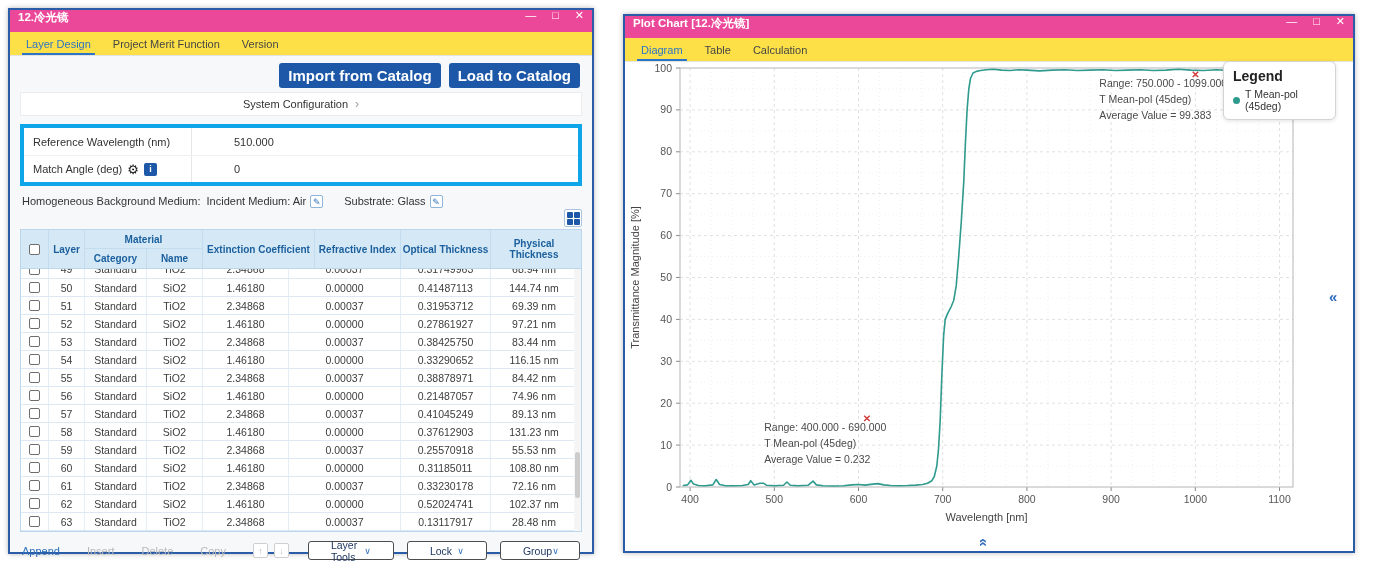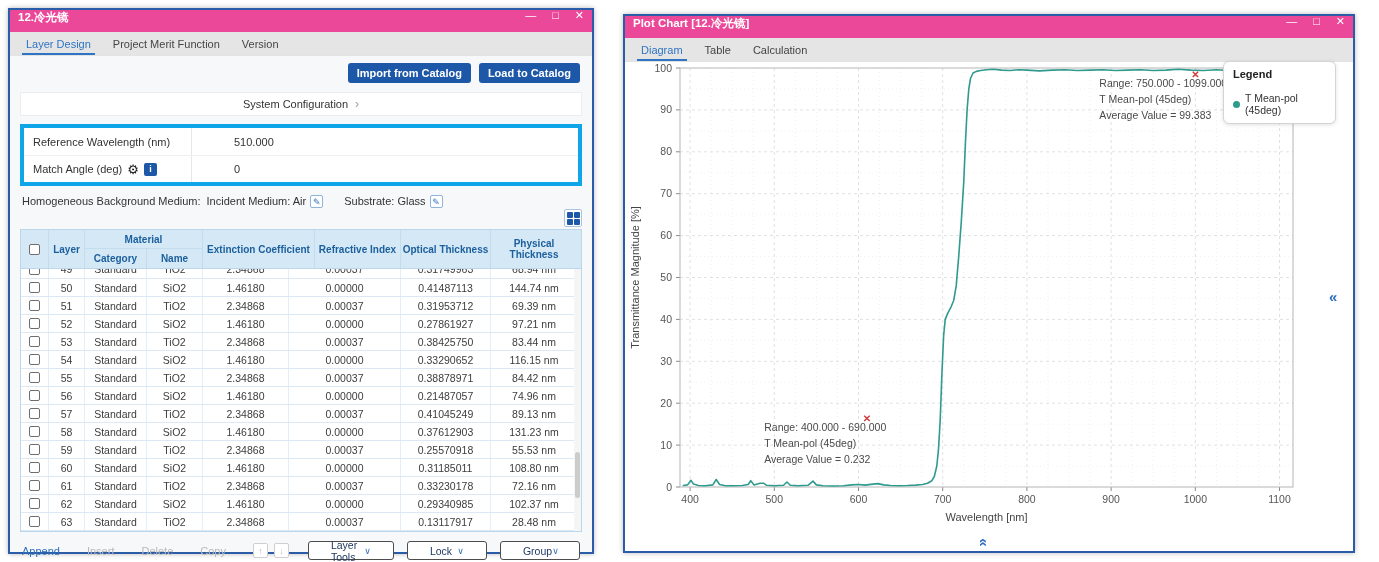--- a/index.html
+++ b/index.html
@@ -3,30 +3,30 @@
 <meta charset="utf-8">
 <style>
   * { margin:0; padding:0; box-sizing:border-box; }
   body { background:#fff; font-family:"Liberation Sans", sans-serif; }
   .stage { position:relative; width:1379px; height:562px; background:#ffffff; overflow:hidden; }
 
   .window { position:absolute; border:2px solid #2a5ca8; background:#f7f8fa; box-shadow:0 0 5px rgba(0,0,0,.28); }
   .titlebar { height:22px; background:#ec4899; color:#fff; display:flex; align-items:flex-start; padding:0 8px; font-size:11.5px; font-weight:bold; }
   .win-controls { margin-left:auto; display:flex; gap:16px; font-weight:normal; font-size:11px; align-items:center; }
   .win-controls span { cursor:default; line-height:1; }
-  .tabbar { height:24px; background:#e5e5e5; border-bottom:1px solid #e3e3e3; display:flex; align-items:stretch; padding:0 8px; gap:6px; }
+  .tabbar { height:24px; background:#fde047; border-bottom:1px solid #e3e3e3; display:flex; align-items:stretch; padding:0 8px; gap:6px; }
   .tab { display:flex; align-items:center; padding:0 8px; font-size:11px; color:#454545; position:relative; }
   .tab.active { color:#2e74c4; }
   .tab.active::after { content:""; position:absolute; left:4px; right:4px; bottom:0; height:2px; background:#2e74c4; }
 
   
   #lw { left:8px; top:8px; width:586px; height:546px; }
   .btnrow { height:32px; position:relative; }
   .btnrow .btns { position:absolute; right:12px; top:7px; display:flex; gap:8px; }
-  .btn-blue { background:#1d57a7; color:#fff; font-size:11px; font-weight:bold; padding:4px 9px; border-radius:3px; border:none; font-family:inherit; }
+  .btn-blue { background:#1d57a7; color:#fff; font-size:15px; font-weight:bold; padding:4px 9px; border-radius:3px; border:none; font-family:inherit; }
   .sysbar { margin:4px 10px 0; background:#fff; border:1px solid #ececec; height:24px; display:flex; align-items:center; padding:0 9px; font-size:11px; color:#333;justify-content:center; }
   .sysbar .chev { color:#a0a0a0; margin-left:7px; font-size:12px; }
   .params { margin:8px 10px 0; background:#fff; border:4px solid #0ea5e9; }
   .prow { height:27px; display:flex; align-items:center; font-size:11px; color:#333; }
   .prow + .prow { border-top:1px solid #f0f0f0; }
   .plabel { width:168px; padding-left:9px; border-right:1px solid #e7e7e7; height:100%; display:flex; align-items:center; gap:5px; }
   .pvalue { padding-left:42px; color:#333; }
   .gear { font-size:13px; color:#1c1c1c; line-height:1; }
   .infoicon { width:13px; height:13px; background:#1d57a7; color:#fff; font-size:9px; font-weight:bold; display:inline-flex; align-items:center; justify-content:center; border-radius:2px; font-style:normal; }
   .bgrow { margin:9px 12px 0; font-size:11px; color:#333; display:flex; }
@@ -57,21 +57,21 @@
   .f-on { color:#2e6fba; }
   .f-off { color:#b8b8b8; }
   .arrbtn { width:15px; height:15px; border:1px solid #cfcfcf; border-radius:2px; color:#bdbdbd; font-size:9px; display:inline-flex; align-items:center; justify-content:center; margin-right:6px; background:#fff; }
   .dropdown { height:19px; width:80px; border:1px solid #4d4d4d; border-radius:3px; background:#fff; display:inline-flex; align-items:center; justify-content:space-between; padding:0 22px; font-size:10.5px; color:#1f3864; margin-left:13px; }
   .dropdown .dd-chev { color:#2e6fba; font-size:9px; }
 
   
   #rw { left:623px; top:14px; width:732px; height:539px; background:#fff; }
   #chart-svg { position:absolute; left:0; top:46px; width:728px; height:470px; font-family:"Liberation Sans", sans-serif; }
   .legend { position:absolute; left:598px; top:45px; width:113px; background:#fff; border:1px solid #d4d4d4; border-radius:6px; box-shadow:0 1px 4px rgba(0,0,0,.12); padding:6px 9px 7px; z-index:5; }
-  .legend-title { font-size:11px; font-weight:bold; color:#222; margin-bottom:12px; }
+  .legend-title { font-size:14px; font-weight:bold; color:#222; margin-bottom:4px; }
   .legend-item { display:flex; align-items:center; font-size:10.5px; color:#333; }
   .legend-dot { width:7px; height:7px; border-radius:50%; margin-right:5px; flex:none; }
   .collapse-left { position:absolute; left:704px; top:272px; color:#2f6bbf; font-size:15px; font-weight:bold; z-index:4; }
   .collapse-up { position:absolute; left:355px; top:518px; color:#2f6bbf; font-size:15px; font-weight:bold; display:inline-block; transform:rotate(90deg); z-index:4; }
 </style>
 </head>
 <body>
 
 <div class="stage">
 
@@ -313,21 +313,21 @@
           </div>
           <div class="trow">
             <div class="tc c-check">
               <span class="cbx"></span>
             </div>
             <div class="tc c-layer">62</div>
             <div class="tc c-cat">Standard</div>
             <div class="tc c-name">SiO2</div>
             <div class="tc c-ri">1.46180</div>
             <div class="tc c-ec">0.00000</div>
-            <div class="tc c-ot">0.29340985</div>
+            <div class="tc c-ot">0.52024741</div>
             <div class="tc c-pt">102.37 nm</div>
           </div>
           <div class="trow">
             <div class="tc c-check">
               <span class="cbx"></span>
             </div>
             <div class="tc c-layer">63</div>
             <div class="tc c-cat">Standard</div>
             <div class="tc c-name">TiO2</div>
             <div class="tc c-ri">2.34868</div>

